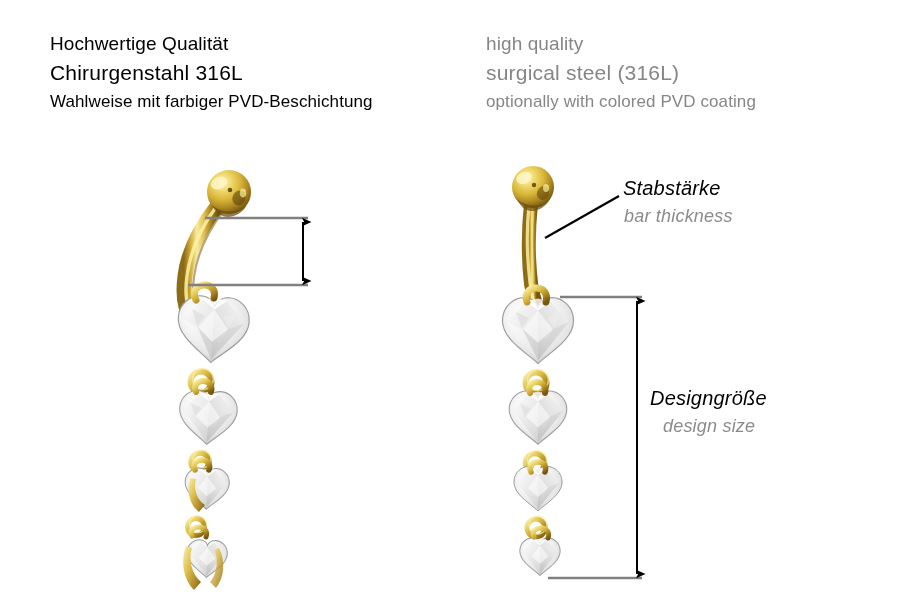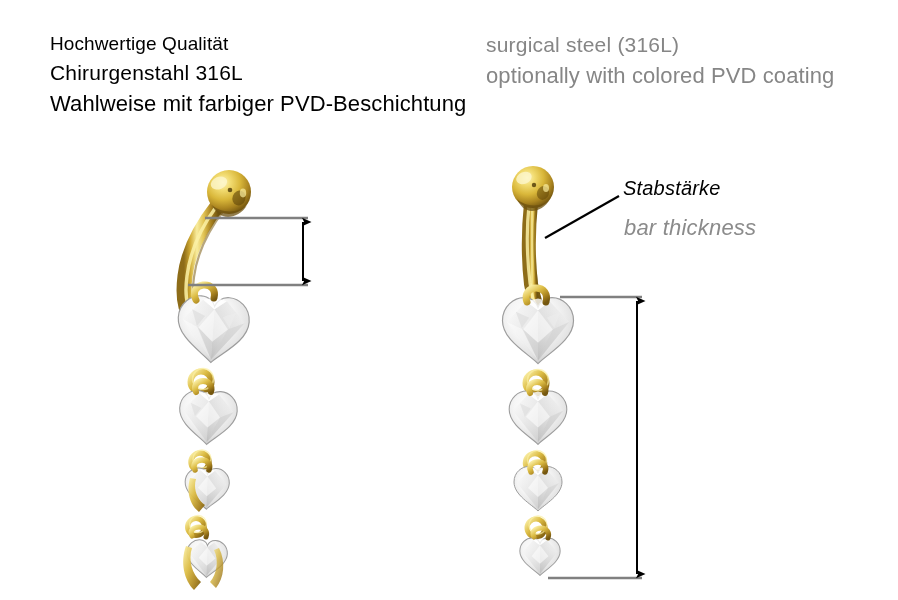--- a/index.html
+++ b/index.html
@@ -29,43 +29,43 @@
     font-size: 19px;
     letter-spacing: 0.1px;
     margin-bottom: 9px;
   }
   .tb-line2 {
     font-size: 21px;
     letter-spacing: 0.2px;
     margin-bottom: 10px;
   }
   .tb-line3 {
-    font-size: 22px;
+    font-size: 17px;
     letter-spacing: 0.1px;
   }
 
   
   .anno {
     position: absolute;
     font-style: italic;
     white-space: nowrap;
     line-height: 1.05;
   }
   .anno .de {
     font-size: 20px;
     color: #000000;
     display: block;
     letter-spacing: 0.2px;
   }
   .anno .en {
-    font-size: 22px;
+    font-size: 18px;
     color: #8b8b8b;
     display: block;
     letter-spacing: 0.2px;
-    margin-top: 17px;
+    margin-top: 8px;
   }
   .anno-barlength  { left: 316px; top: 228px; }
   .anno-barthick   { left: 623px; top: 178px; }
   .anno-designsize { left: 650px; top: 388px; }
   .anno-barthick .en { margin-left: 1px; }
   .anno-designsize .en { margin-left: 13px; }
 
   
   #art {
     position: absolute;
@@ -79,30 +79,35 @@
 
 <div id="page">
 
   <div class="textblock tb-de">
     <div class="tb-line1">Hochwertige Qualität</div>
     <div class="tb-line2">Chirurgenstahl 316L</div>
     <div class="tb-line3">Wahlweise mit farbiger PVD-Beschichtung</div>
   </div>
 
   <div class="textblock tb-en">
+    <div class="tb-line1">high quality</div>
     <div class="tb-line2">surgical steel (316L)</div>
     <div class="tb-line3">optionally with colored PVD coating</div>
   </div>
 
 
   <div class="anno anno-barthick">
     <span class="de">Stabstärke</span>
     <span class="en">bar thickness</span>
   </div>
 
+  <div class="anno anno-designsize">
+    <span class="de">Designgröße</span>
+    <span class="en">design size</span>
+  </div>
 
   <svg id="art" viewBox="0 0 898 600">
     <defs>
 
       <radialGradient id="ballGold" cx="36%" cy="28%" r="72%">
         <stop offset="0%" stop-color="#fdf4bd"></stop>
         <stop offset="24%" stop-color="#f2dc72"></stop>
         <stop offset="55%" stop-color="#d9b73a"></stop>
         <stop offset="82%" stop-color="#ab8520"></stop>
         <stop offset="100%" stop-color="#7d5e12"></stop>

